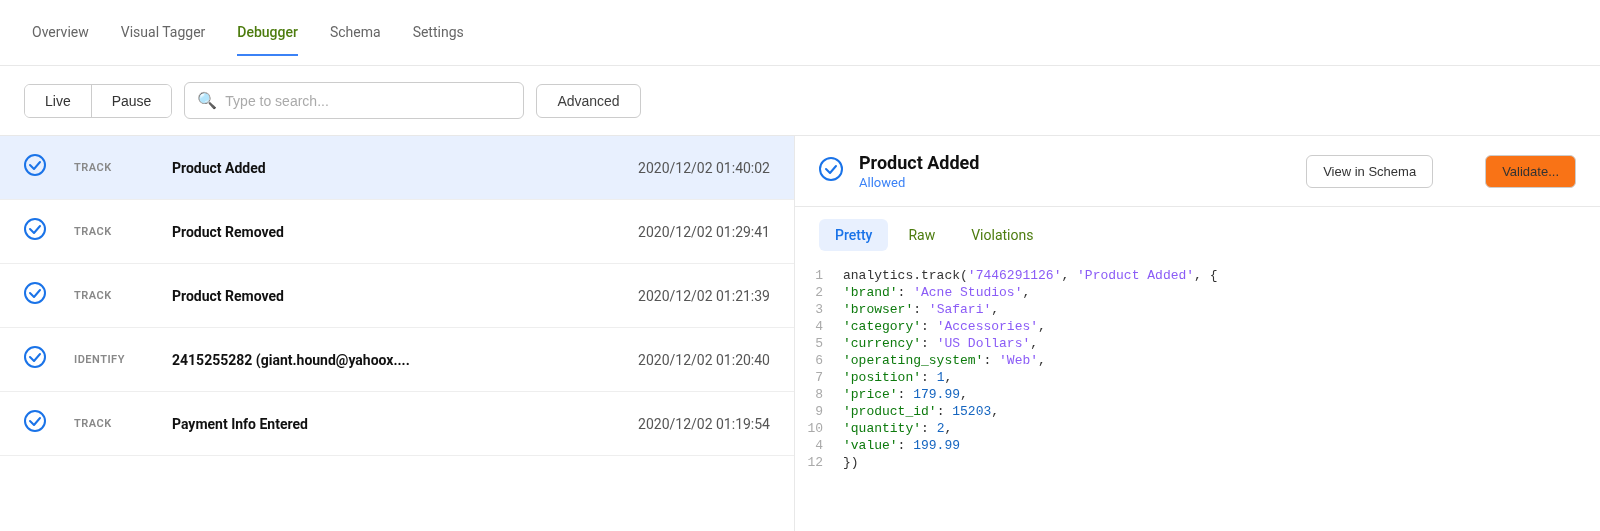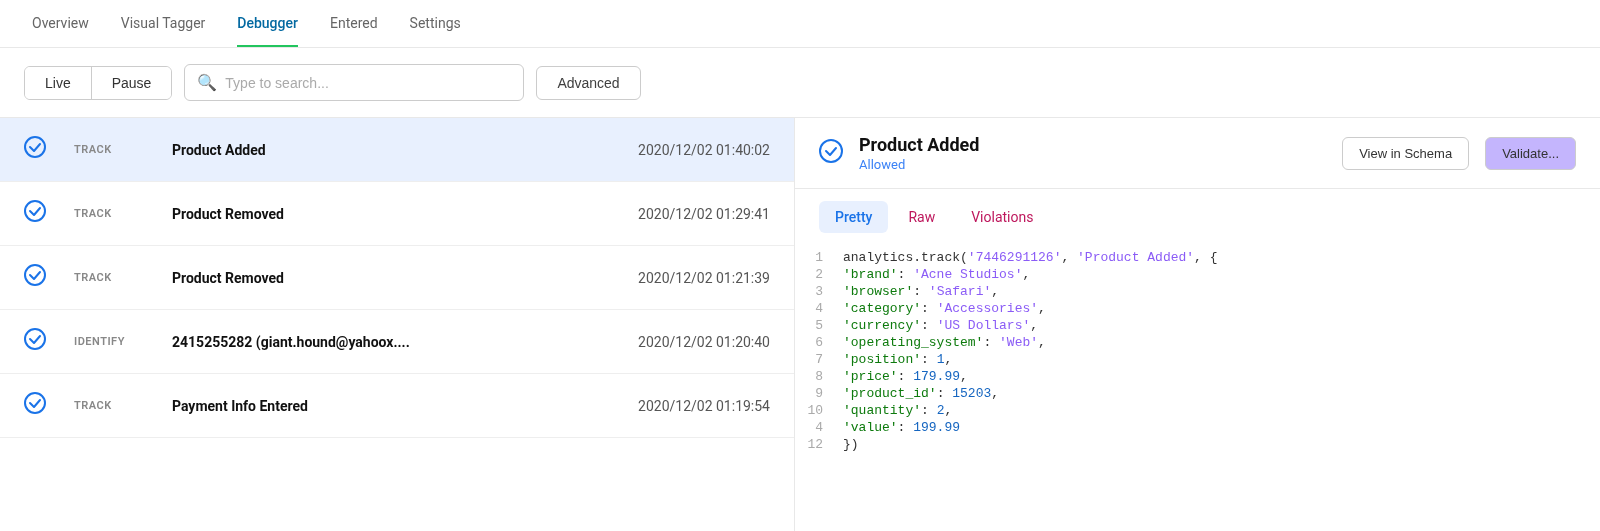--- a/index.html
+++ b/index.html
@@ -2,27 +2,27 @@
 <html><head>
   <meta charset="utf-8">
   <style>
     * { box-sizing: border-box; margin: 0; padding: 0; }
     body { font-family: -apple-system, BlinkMacSystemFont, 'Segoe UI', Roboto, sans-serif; background: #fff; color: #333; font-size: 14px; }
 
     
     .nav-bar {
       display: flex; align-items: center; gap: 32px;
       padding: 0 32px; border-bottom: 1px solid #e8e8e8;
-      height: 48px;
+      height: 66px;
     }
     .nav-item {
       font-size: 14px; color: #666; cursor: pointer; padding: 14px 0;
       border-bottom: 2px solid transparent; text-decoration: none;
     }
-    .nav-item.active { color: #0369a1; border-bottom: 2px solid #22c55e; font-weight: 500; }
+    .nav-item.active { color: #4d7c0f; border-bottom: 2px solid #3b82f6; font-weight: 500; }
 
     
     .toolbar {
       display: flex; align-items: center; gap: 12px;
       padding: 16px 24px; border-bottom: 1px solid #e8e8e8;
     }
     .btn-group { display: flex; border: 1px solid #ccc; border-radius: 6px; overflow: hidden; }
     .btn-toggle {
       padding: 8px 20px; background: #fff; border: none; cursor: pointer;
       font-size: 14px; color: #333;
@@ -73,31 +73,31 @@
       border-bottom: 1px solid #e8e8e8; gap: 16px;
     }
     .right-header-info { flex: 1; }
     .right-header-title { font-size: 18px; font-weight: 700; color: #111; }
     .right-header-status { font-size: 13px; color: #3b82f6; margin-top: 2px; }
     .btn-schema {
       padding: 8px 16px; background: #fff; border: 1px solid #ccc;
       border-radius: 6px; cursor: pointer; font-size: 13px; color: #333;
     }
     .btn-validate {
-      padding: 8px 16px; background: #c4b5fd; border: 1px solid #ccc;
-      border-radius: 6px; cursor: pointer; font-size: 13px; color: #333;
+      padding: 8px 16px; background: #f97316; border: 1px solid #ccc;
+      border-radius: 6px; cursor: pointer; font-size: 13px; color: #333; margin-left: 36px;
     }
 
     
     .tabs {
       display: flex; gap: 4px; padding: 12px 24px 0;
     }
     .tab {
       padding: 8px 16px; border-radius: 6px; cursor: pointer;
-      font-size: 14px; color: #be185d;
+      font-size: 14px; color: #4d7c0f;
     }
     .tab.active { background: #e8f0fe; color: #1a73e8; font-weight: 500; }
 
     
     .code-panel {
       flex: 1; overflow-y: auto; padding: 16px 0;
       font-family: 'Courier New', Courier, monospace; font-size: 13px;
       background: #fff;
     }
     .code-line {
@@ -113,21 +113,21 @@
     .c-num { color: #1565c0; }
     .c-fn { color: #333; }
   </style>
 </head>
 <body>
 
 <nav class="nav-bar">
 <a class="nav-item">Overview</a>
     <a class="nav-item">Visual Tagger</a>
     <a class="nav-item active">Debugger</a>
-    <a class="nav-item">Entered</a>
+    <a class="nav-item">Schema</a>
     <a class="nav-item">Settings</a>
   </nav>
 
 <div class="toolbar">
   <div class="btn-group">
     <button class="btn-toggle">Live</button>
     <button class="btn-toggle">Pause</button>
   </div>
   <div class="search-wrapper">
     <span class="search-icon">🔍</span>

